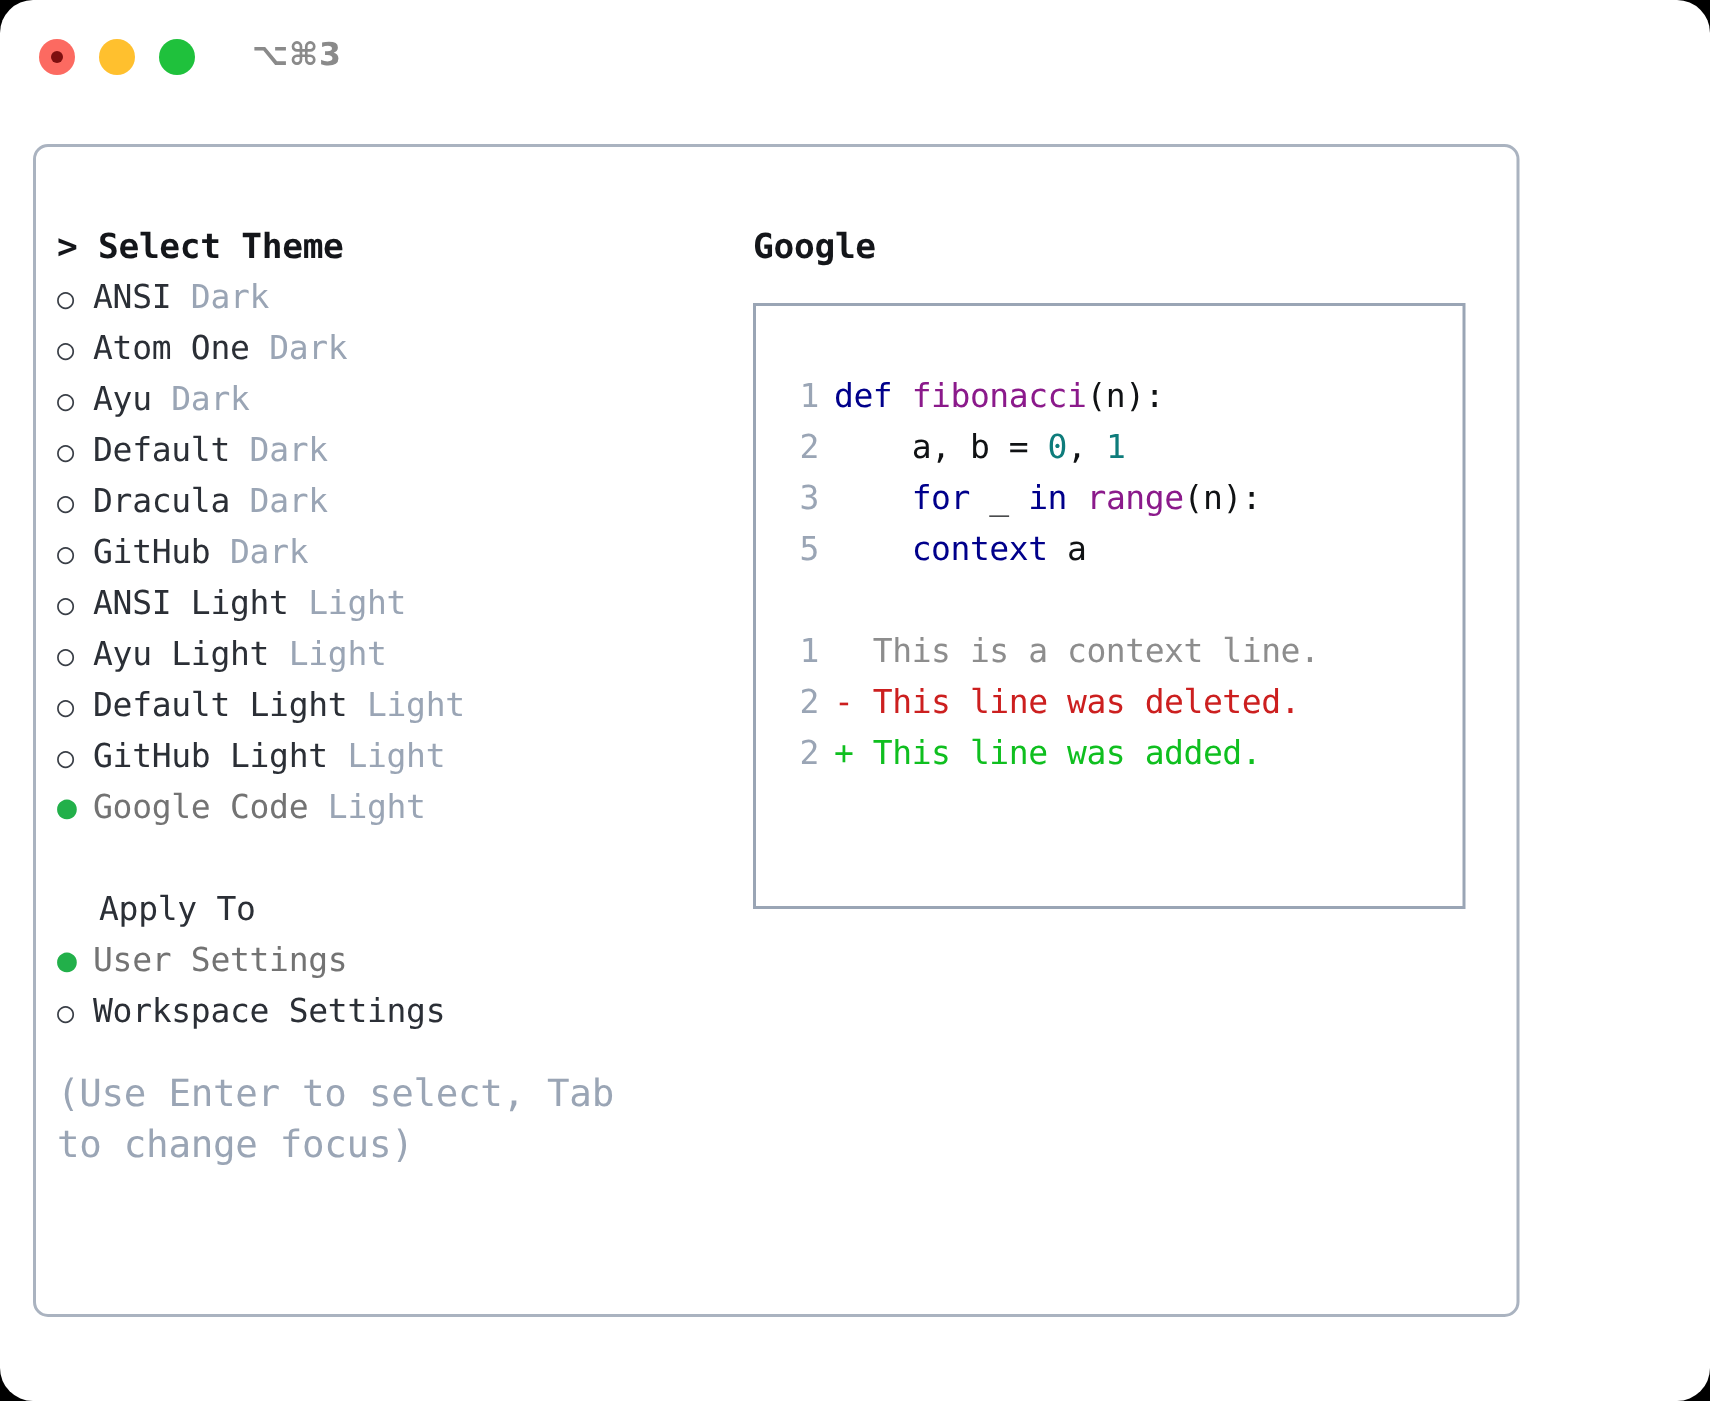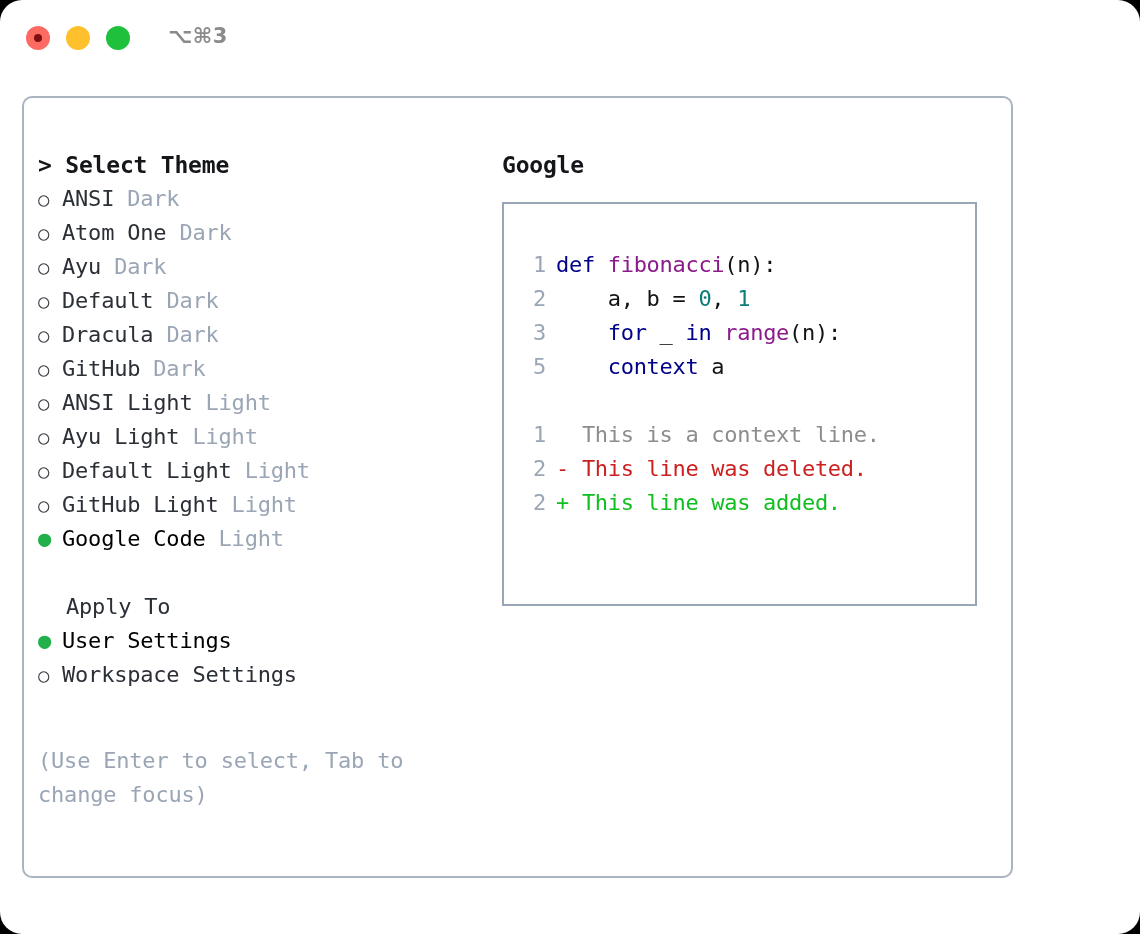--- a/index.html
+++ b/index.html
@@ -104,41 +104,41 @@
     color: #2b2f36;
     letter-spacing: -0.2px;
   }
   .marker {
     display: inline-block;
     width: 24px;
   }
   .marker.sel   { color: #22b04a; }
   .marker.unsel { color: #3a3f47; font-size: 19px; }
   .opt-name        { color: #2b2f36; }
-  .opt-name.sel    { color: #000000; }
+  .opt-name.sel    { color: #737373; }
   .opt-variant     { color: #9aa5b5; }
 
   .apply-header {
     font-size: 22px;
     line-height: 34px;
     color: #2b2f36;
     white-space: pre;
     padding-left: 28px;
     letter-spacing: -0.2px;
   }
   .spacer-sm { height: 34px; }
 
   .hint {
-    font-size: 22px;
+    font-size: 25px;
     line-height: 34px;
     color: #9aa5b5;
     width: 410px;
     white-space: pre-wrap;
     letter-spacing: -0.2px;
-    margin-top: 52px;
+    margin-top: 20px;
   }
 
   
   .right-col {
     position: absolute;
     left: 478px;
     top: 50px;
     width: 500px;
   }
   .preview-title {

